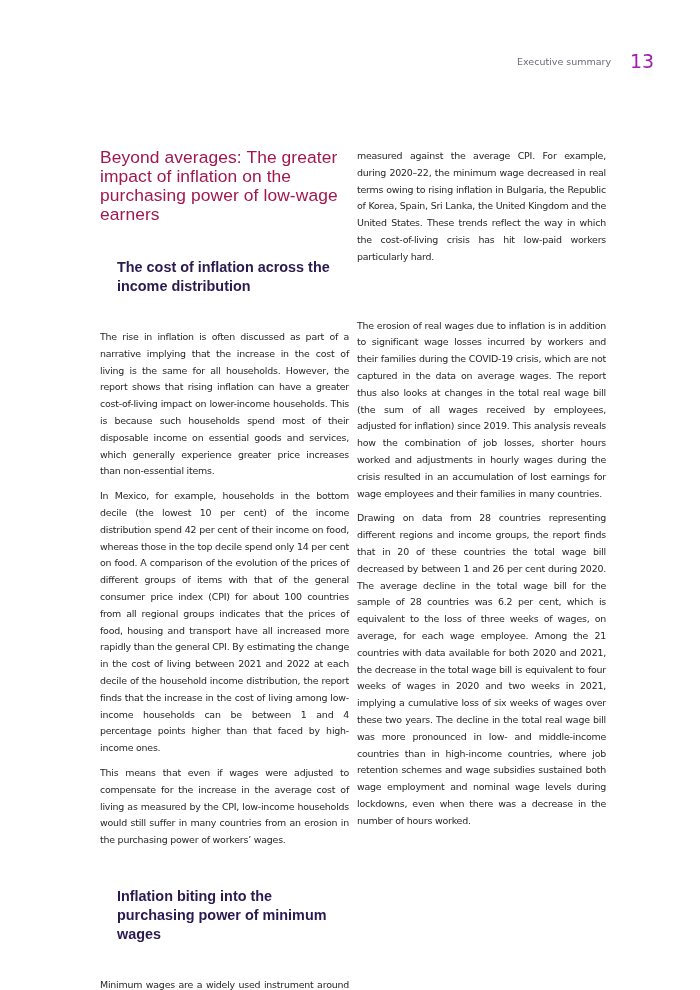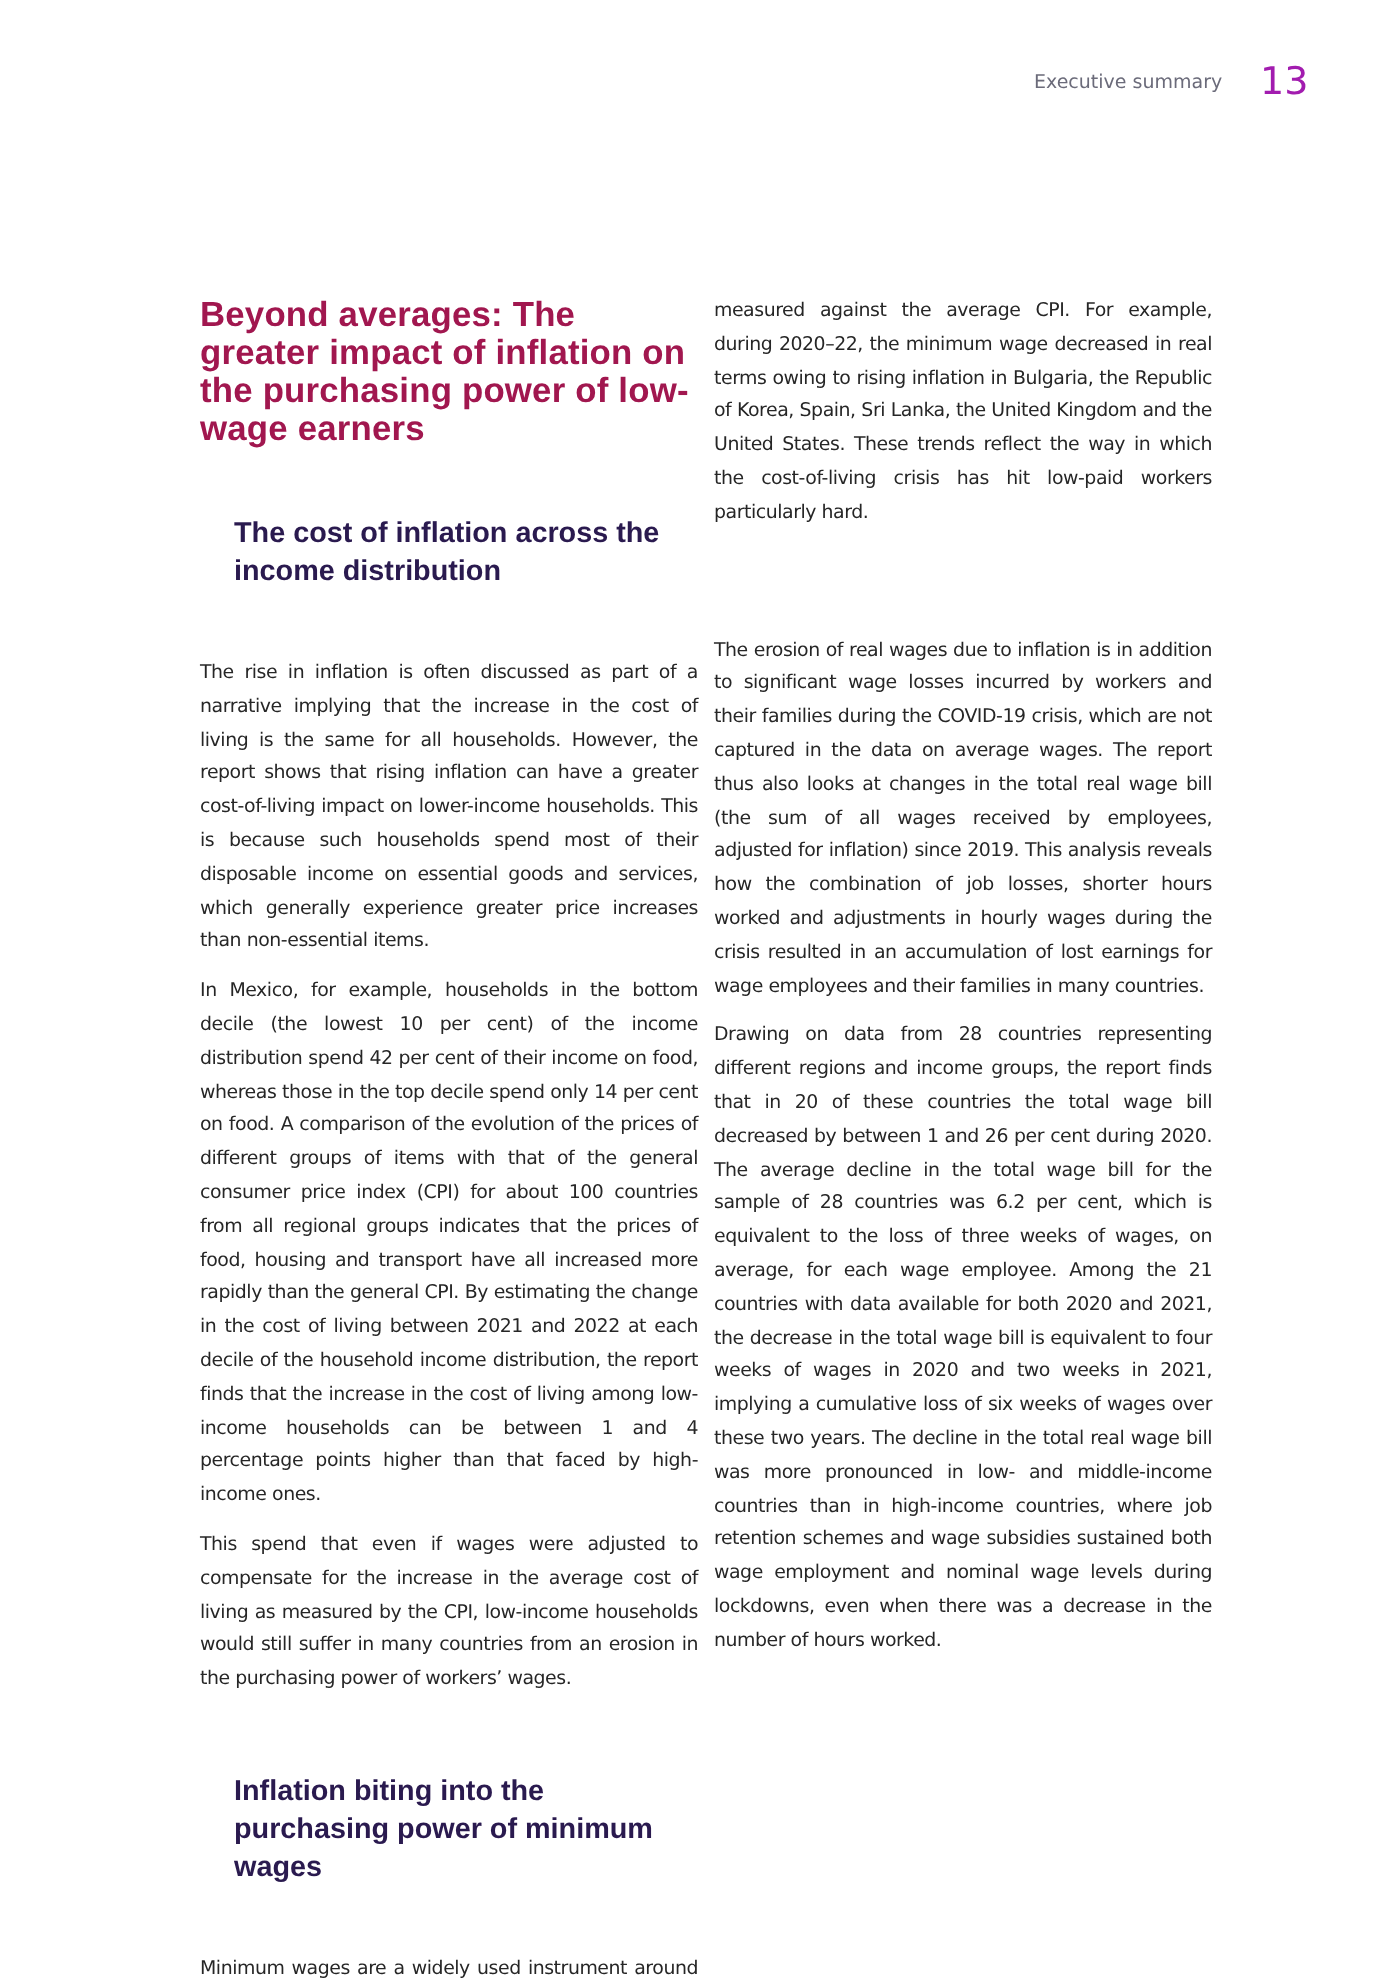--- a/index.html
+++ b/index.html
@@ -1,26 +1,26 @@
 <!DOCTYPE html>
 <html><head>
   <meta charset="utf-8">
   <style>
     html, body { margin: 0; padding: 0; background: #ffffff; }
     body { width: 700px; height: 990px; position: relative; overflow: hidden;
            font-family: "DejaVu Sans", sans-serif; color: #222222; }
-    .header-section { position: absolute; top: 32px; left: 0; width: 700px; height: 30px; }
+    .header-section { position: absolute; top: 52px; left: 0; width: 700px; height: 30px; }
     .header-section .section-name { position: absolute; left: 517px; top: 4px; font-size: 9.5px; color: #6b6b7a; font-family: "DejaVu Sans", sans-serif; }
     .header-section .page-num { position: absolute; left: 630px; top: -2px; font-size: 19px; color: #a21caf; font-family: "DejaVu Sans", sans-serif; font-weight: normal; }
 
     .col { position: absolute; top: 148px; width: 249px; }
     .col-left { left: 100px; }
     .col-right { left: 357px; }
 
-    h1.h-main { margin: 0; color: #a1174f; font-family: "Liberation Sans", sans-serif; font-weight: bold;
+    h1.h-main { margin: 0; color: #a1174f; font-family: "Liberation Sans", sans-serif; font-weight: normal;
                 font-size: 17.4px; line-height: 19px; letter-spacing: 0.1px; }
     h2.h-sub { margin: 17px; color: #2a1a4f; font-family: "Liberation Sans", sans-serif; font-weight: bold;
                font-size: 14.4px; line-height: 19px; }
     p.body { margin: 0; font-size: 9.45px; line-height: 16.8px; text-align: justify; color: #262626;
              font-family: "DejaVu Sans", sans-serif; letter-spacing: -0.22px; hyphens: manual; }
 
     .gap-h1-h2 { height: 17px; }
     .gap-h2-p { height: 16px; }
     .gap-p-p { height: 8px; }
     .gap-p-h2 { height: 21px; }
@@ -36,21 +36,21 @@
 
 <div class="col col-left">
   <h1 class="h-main">Beyond averages: The greater impact of inflation on the purchasing power of low-wage earners</h1>
   <div class="gap-h1-h2"></div>
   <h2 class="h-sub">The cost of inflation across the income distribution</h2>
   <div class="gap-h2-p"></div>
   <p class="body">The rise in inflation is often discussed as part of a narrative implying that the increase in the cost of living is the same for all households. However, the report shows that rising inflation can have a greater cost-of-living impact on lower-income households. This is because such households spend most of their disposable income on essential goods and services, which generally experience greater price increases than non-essential items.</p>
   <div class="gap-p-p"></div>
   <p class="body">In Mexico, for example, households in the bot­tom decile (the lowest 10 per cent) of the income distribution spend 42 per cent of their income on food, whereas those in the top decile spend only 14 per cent on food. A comparison of the evolution of the prices of different groups of items with that of the general consumer price index (CPI) for about 100 countries from all regional groups indicates that the prices of food, housing and transport have all increased more rapidly than the general CPI. By estimating the change in the cost of living between 2021 and 2022 at each decile of the household in­come distribution, the report finds that the increase in the cost of living among low-income households can be between 1 and 4 percentage points higher than that faced by high-income ones.</p>
   <div class="gap-p-p"></div>
-  <p class="body">This spend that even if wages were adjusted to compensate for the increase in the average cost of living as measured by the CPI, low-income house­holds would still suffer in many countries from an erosion in the purchasing power of workers’ wages.</p>
+  <p class="body">This means that even if wages were adjusted to compensate for the increase in the average cost of living as measured by the CPI, low-income house­holds would still suffer in many countries from an erosion in the purchasing power of workers’ wages.</p>
   <div class="gap-p-h2"></div>
   <h2 class="h-sub">Inflation biting into the purchasing power of minimum wages</h2>
   <div class="gap-h2-p"></div>
   <p class="body" style="text-align-last: justify;">Minimum wages are a widely used instrument around the world to protect the incomes and the purchasing power of low-paid workers and their families. However, owing to the effect of accelerating price inflation, minimum wages have decreased in real terms in various countries – even when</p>
 </div>
 
 <div class="col col-right">
   <p class="body">measured against the average CPI. For example, during 2020–22, the minimum wage decreased in real terms owing to rising inflation in Bulgaria, the Republic of Korea, Spain, Sri Lanka, the United Kingdom and the United States. These trends reflect the way in which the cost-of-living crisis has hit low-paid workers particularly hard.</p>
   <div class="gap-p-h1"></div>
   <div class="gap-h1-h2"></div>

